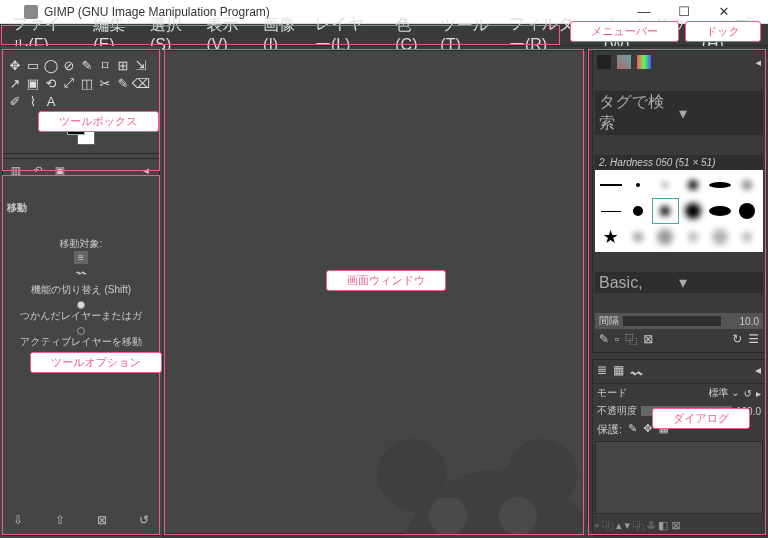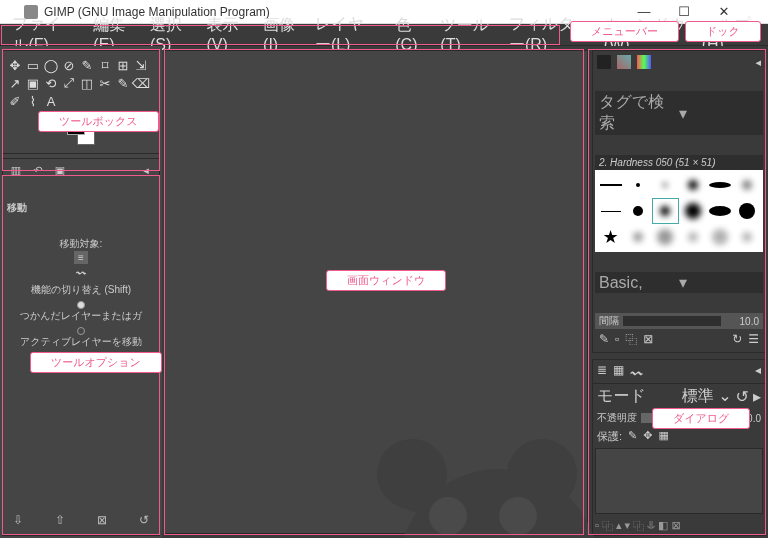--- a/index.html
+++ b/index.html
@@ -163,21 +163,21 @@
 .dot.blur { filter: blur(3px); }
 .star { font-size:18px; color:#000; line-height:1; }
 .spacing-row { display:flex; align-items:center; background:#555; padding:1px 4px; font-size:10px; }
 .spacing-row .bar { flex:1; height:10px; background:#2e2e2e; margin:0 4px; position:relative; }
 .spacing-row .val { width:34px; text-align:right; }
 .icon-row { display:flex; gap:6px; padding:3px 4px; font-size:12px; color:#ccc; }
 .icon-row .sp { flex:1; }
 
 .layers-panel { flex:1; display:flex; flex-direction:column; }
 .layers-header { display:flex; gap:6px; padding:3px 4px; font-size:12px; color:#ccc; border-bottom:1px solid #2a2a2a; }
-.mode-row { display:flex; align-items:center; padding:2px 4px; gap:4px; font-size:16px; }
+.mode-row { display:flex; align-items:center; padding:2px 4px; gap:4px; font-size:10px; }
 .mode-row .dd { flex:1; text-align:right; color:#ccc; }
 .opacity-row { display:flex; align-items:center; padding:2px 4px; font-size:10px; }
 .opacity-row .bar { flex:1; height:10px; background:#666; margin:0 4px; }
 .lock-row { display:flex; gap:6px; padding:2px 4px; font-size:11px; color:#ccc; }
 .layers-body { flex:1; background:#454545; margin:2px; border:1px solid #2a2a2a; }
 .layers-bottom { display:flex; gap:3px; padding:3px 2px; font-size:11px; color:#999; }
 
 
 .wilber {
   position:absolute; right:-20px; bottom:-36px;

